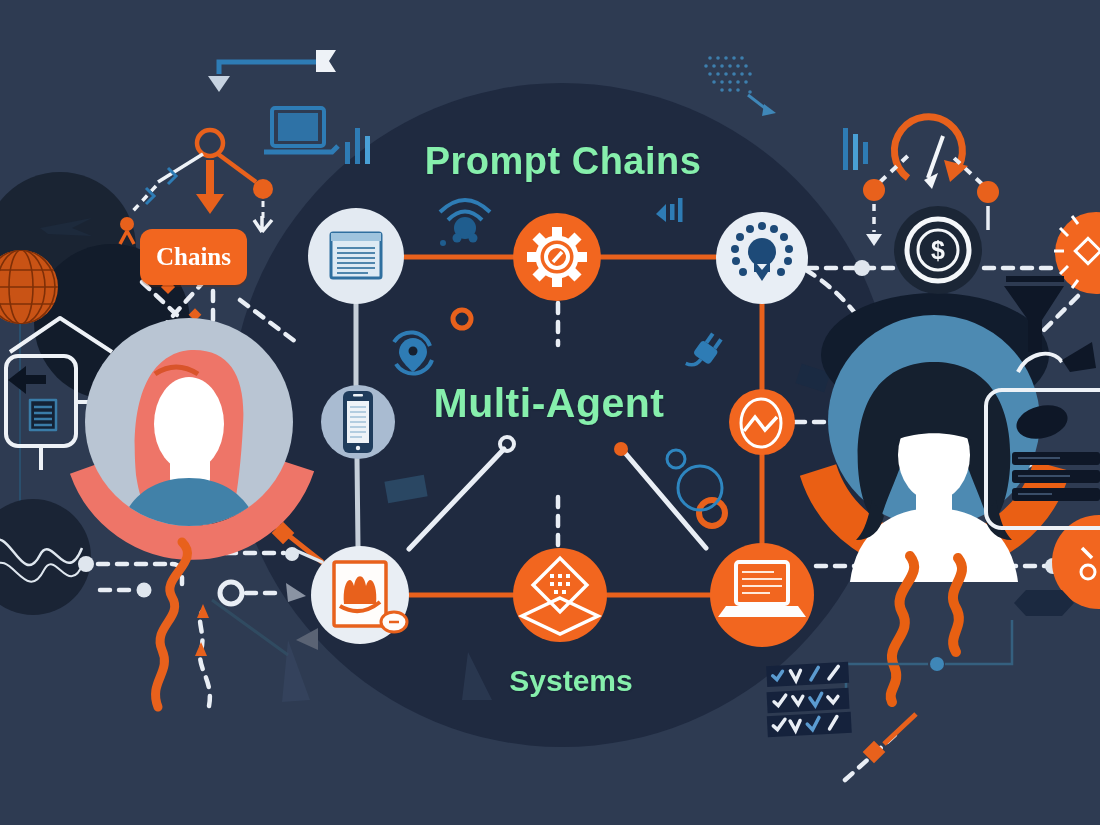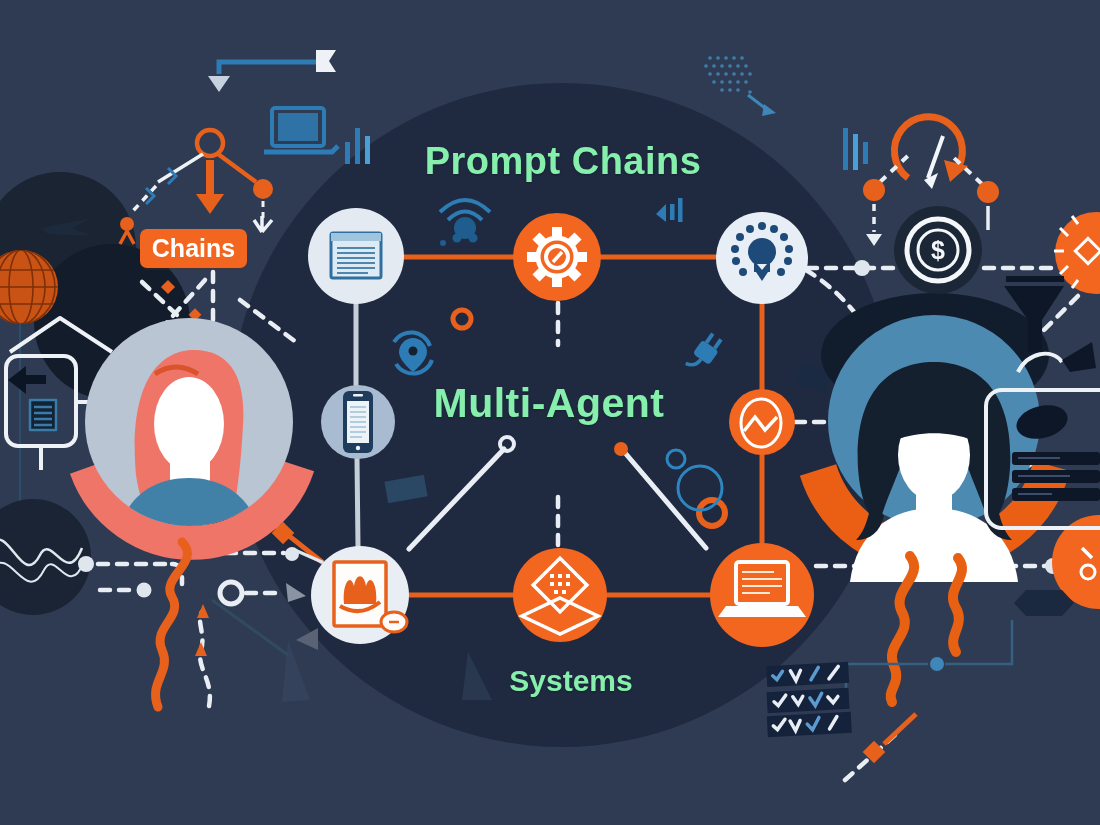--- a/index.html
+++ b/index.html
@@ -4,23 +4,23 @@
 <style>
   html,body{margin:0;padding:0;background:#2e3b52;}
   .scene{position:relative;width:1100px;height:825px;overflow:hidden;
          font-family:"Liberation Sans","DejaVu Sans",sans-serif;}
   .scene svg{position:absolute;left:0;top:0;}
   .label{position:absolute;transform:translate(-50%,-50%);color:#86efac;
          font-weight:bold;white-space:nowrap;text-shadow:0 1px 2px rgba(10,16,28,.35);}
   .label-top{left:563px;top:161px;font-size:38px;letter-spacing:.5px;}
   .label-center{left:549px;top:403px;font-size:41px;letter-spacing:.5px;}
   .label-bottom{left:571px;top:681px;font-size:30px;}
-  .badge{position:absolute;left:140px;top:229px;width:107px;height:39px;
-         background:#f2661f;border-radius:7px;display:flex;align-items:center;
-         justify-content:center;box-shadow:0 2px 0 rgba(120,40,0,.25);}
+  .badge{position:absolute;left:140px;top:229px;width:107px;height:56px;
+         background:#f2661f;border-radius:12px;display:flex;align-items:center;
+         justify-content:center;box-shadow:0 2px 0 rgba(120,40,0,.25);font-family:Liberation Serif, serif;}
   .badge span{color:#ffffff;font-weight:bold;font-size:25px;}
 </style>
 </head>
 <body>
 
 <div class="scene">
 <svg width="1100" height="825" viewBox="0 0 1100 825">
   <defs>
     <clipPath id="clipL">
           <circle cx="189" cy="422" r="104"></circle>

